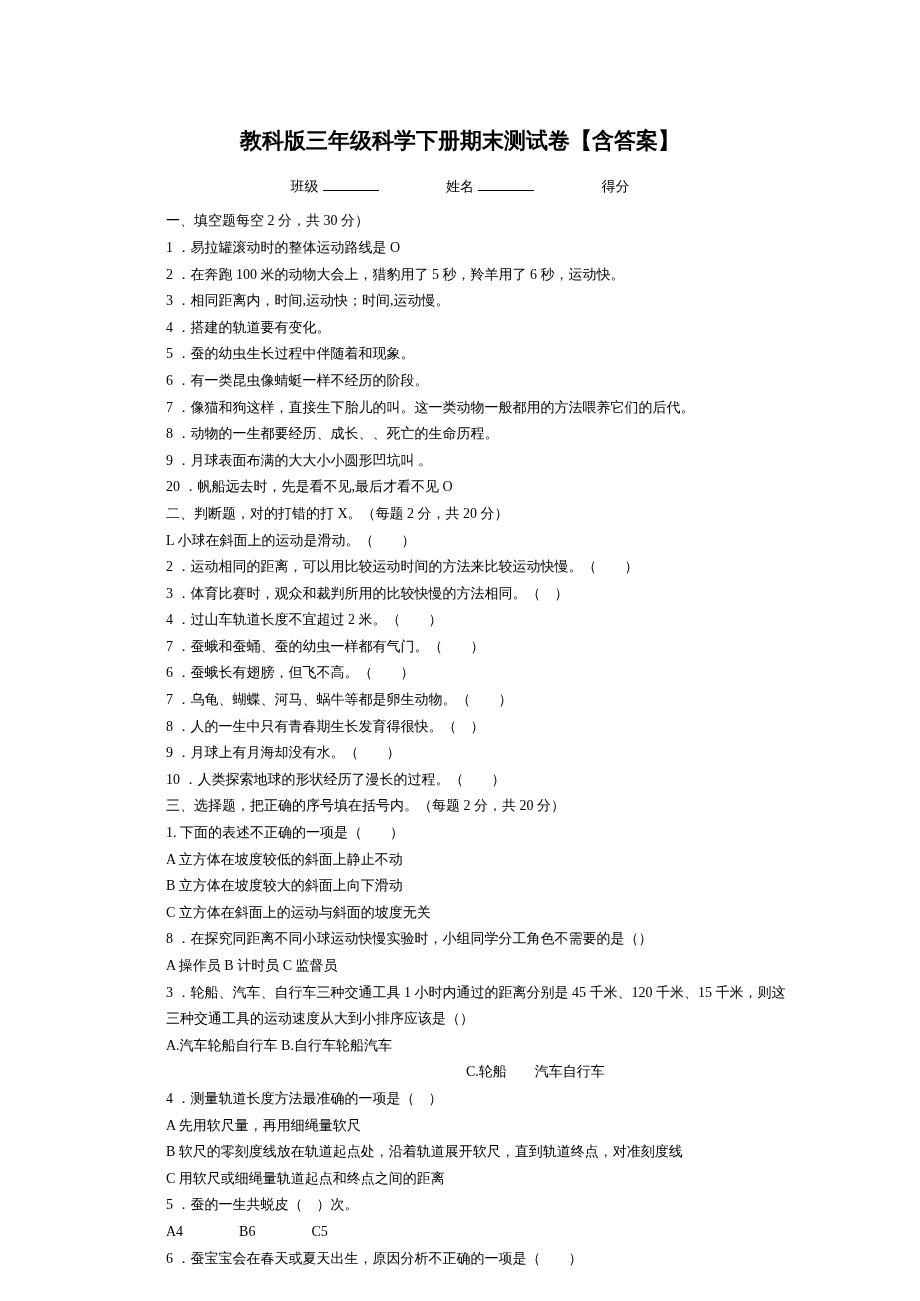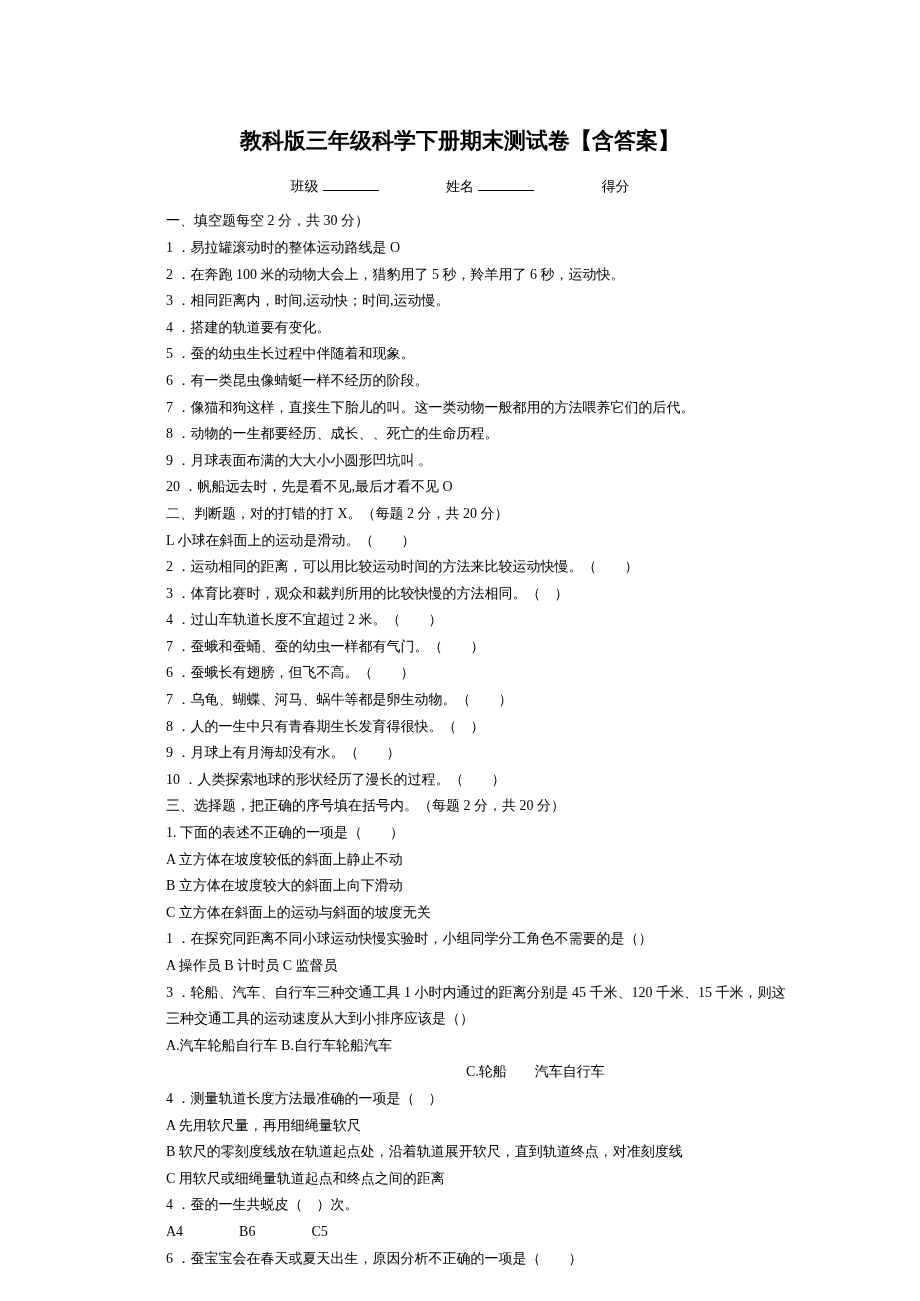--- a/index.html
+++ b/index.html
@@ -69,26 +69,26 @@
 <div class="line">7 ．乌龟、蝴蝶、河马、蜗牛等都是卵生动物。（　　）</div>
 <div class="line">8 ．人的一生中只有青春期生长发育得很快。（　）</div>
 <div class="line">9 ．月球上有月海却没有水。（　　）</div>
 <div class="line">10 ．人类探索地球的形状经历了漫长的过程。（　　）</div>
 
 <div class="line">三、选择题，把正确的序号填在括号内。（每题 2 分，共 20 分）</div>
 <div class="line">1. 下面的表述不正确的一项是（　　）</div>
 <div class="line">A 立方体在坡度较低的斜面上静止不动</div>
 <div class="line">B 立方体在坡度较大的斜面上向下滑动</div>
 <div class="line">C 立方体在斜面上的运动与斜面的坡度无关</div>
-<div class="line">1 ．在探究同距离不同小球运动快慢实验时，小组同学分工角色不需要的是（）</div>
+<div class="line">8 ．在探究同距离不同小球运动快慢实验时，小组同学分工角色不需要的是（）</div>
 <div class="line">A 操作员 B 计时员 C 监督员</div>
 <div class="line">3 ．轮船、汽车、自行车三种交通工具 1 小时内通过的距离分别是 45 千米、120 千米、15 千米，则这三种交通工具的运动速度从大到小排序应该是（）</div>
 <div class="line">
   <span class="opt-inline">A.汽车轮船自行车 B.自行车轮船汽车</span>
   <span class="opt-inline opt-cd">C.轮船　　汽车自行车</span>
 </div>
 <div class="line">4 ．测量轨道长度方法最准确的一项是（　）</div>
 <div class="line">A 先用软尺量，再用细绳量软尺</div>
 <div class="line">B 软尺的零刻度线放在轨道起点处，沿着轨道展开软尺，直到轨道终点，对准刻度线</div>
 <div class="line">C 用软尺或细绳量轨道起点和终点之间的距离</div>
-<div class="line">4 ．蚕的一生共蜕皮（　）次。</div>
+<div class="line">5 ．蚕的一生共蜕皮（　）次。</div>
 <div class="line">A4　　　　B6　　　　C5</div>
 <div class="line">6 ．蚕宝宝会在春天或夏天出生，原因分析不正确的一项是（　　）</div>
 
 </body></html>

